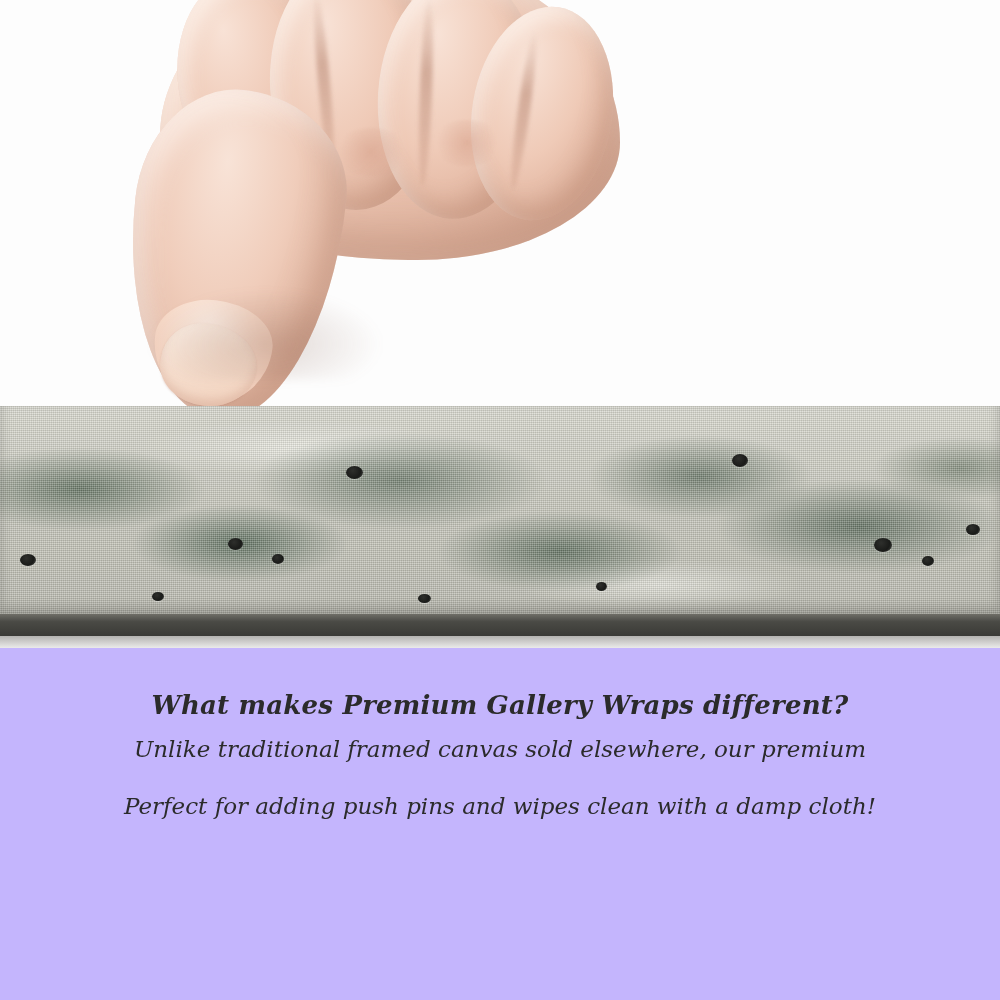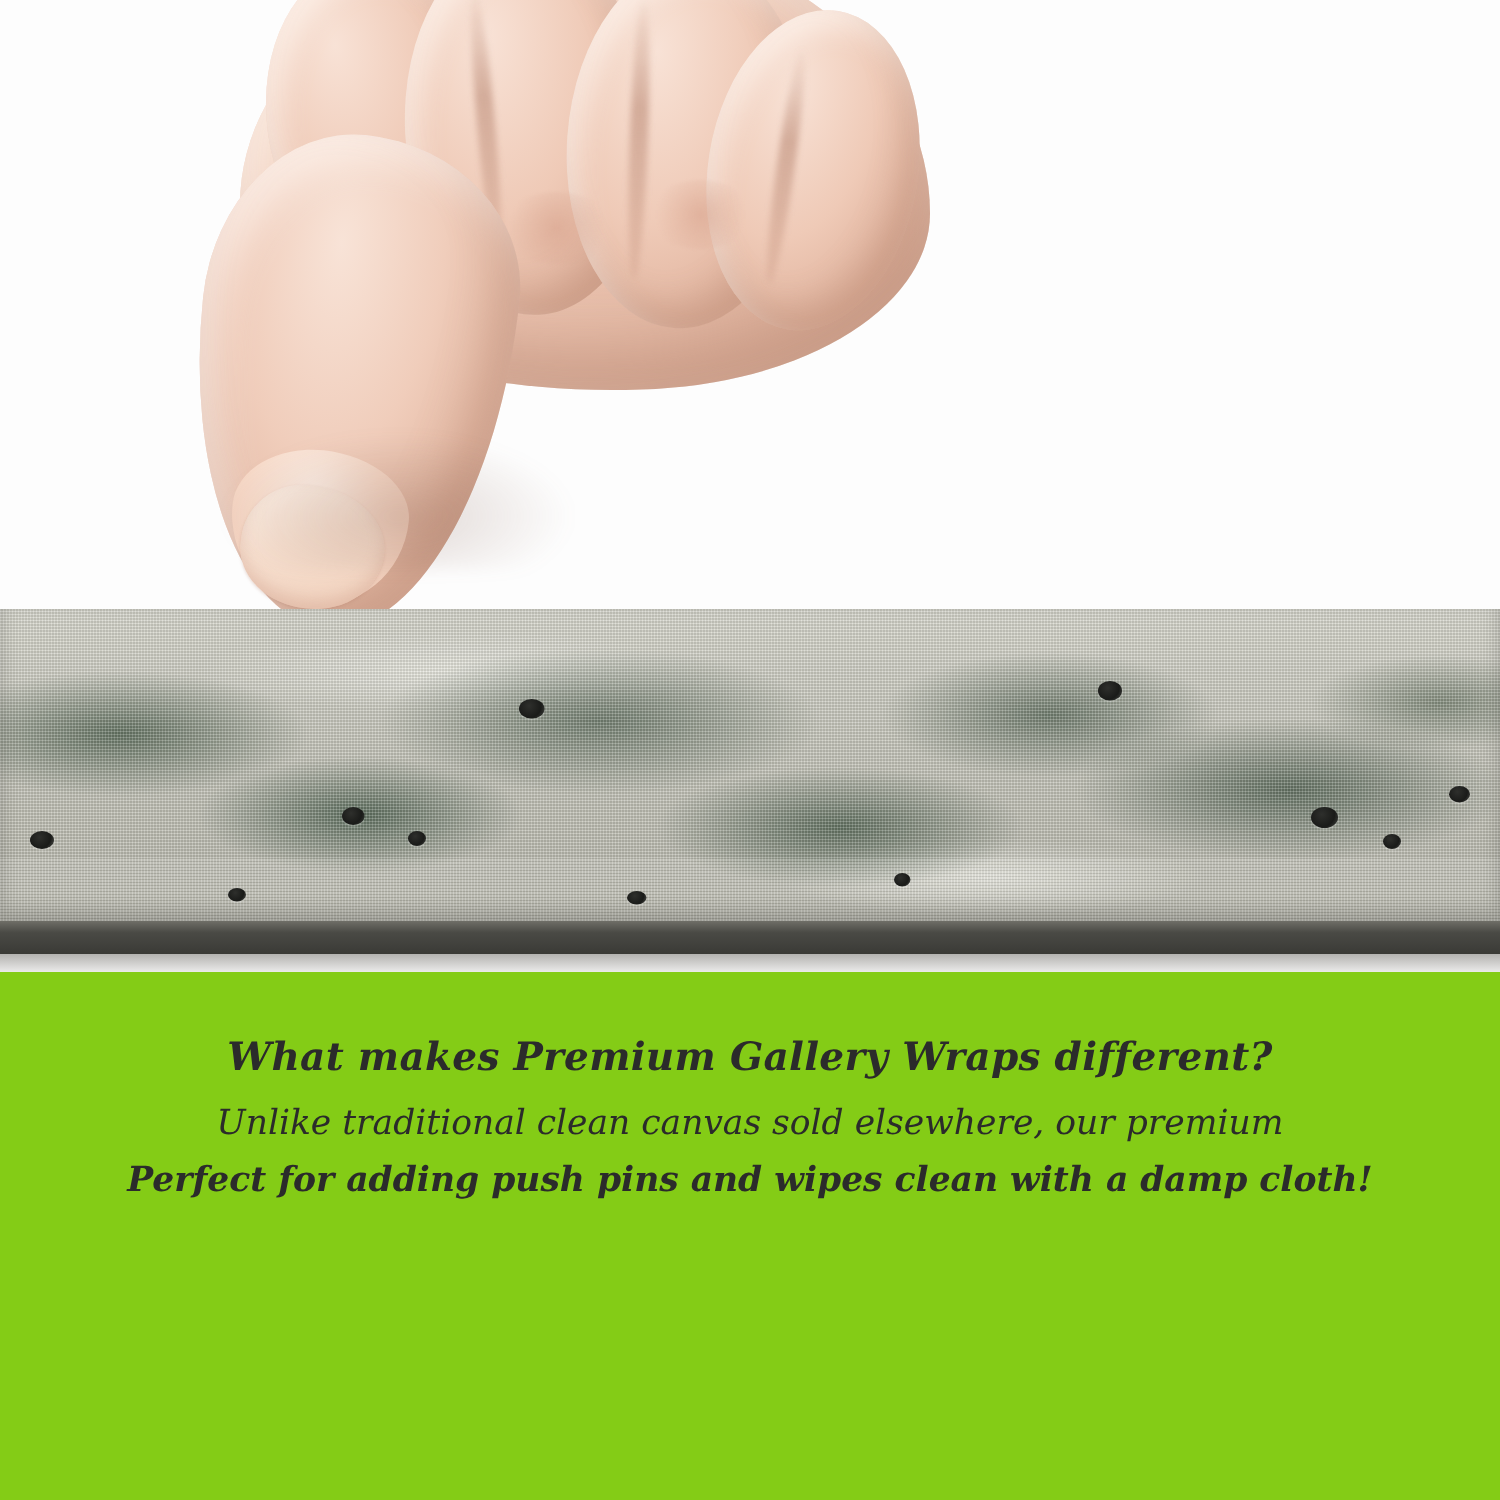--- a/index.html
+++ b/index.html
@@ -10,21 +10,21 @@
   body {
     width: 1000px;
     height: 1000px;
     overflow: hidden;
     font-family: "DejaVu Sans", sans-serif;
   }
   .page {
     position: relative;
     width: 1000px;
     height: 1000px;
-    background: #84cc16;
+    background: #c4b5fd;
   }
 
   
   .photo {
     position: absolute;
     left: 0;
     top: 0;
     width: 1000px;
     height: 648px;
     background: #fdfdfd;
@@ -202,22 +202,21 @@
     font-weight: 700;
     letter-spacing: 0.2px;
   }
   .caption p {
     margin: 0;
     font-size: 23px;
     line-height: 38px;
     font-weight: 400;
   }
   .caption .last {
-    margin-top: 0;
-    font-weight: bold;
+    margin-top: 19px;
   }
 </style>
 </head>
 <body>
 
 <div class="page">
 
   <div class="photo">
 
     <div class="hand">
@@ -253,17 +252,17 @@
         <div class="pit" style="left:596px; top:176px; width:11px; height:9px;"></div>
         <div class="pit" style="left:152px; top:186px; width:12px; height:9px;"></div>
       </div>
       <div class="slab-edge"></div>
       <div class="slab-shadow"></div>
     </div>
   </div>
 
   <div class="caption">
     <h2>What makes Premium Gallery Wraps different?</h2>
-    <p>Unlike traditional clean canvas sold elsewhere, our premium</p>
+    <p>Unlike traditional framed canvas sold elsewhere, our premium</p>
     <p class="last">Perfect for adding push pins and wipes clean with a damp cloth!</p>
   </div>
 
 </div>
 
 </body></html>

